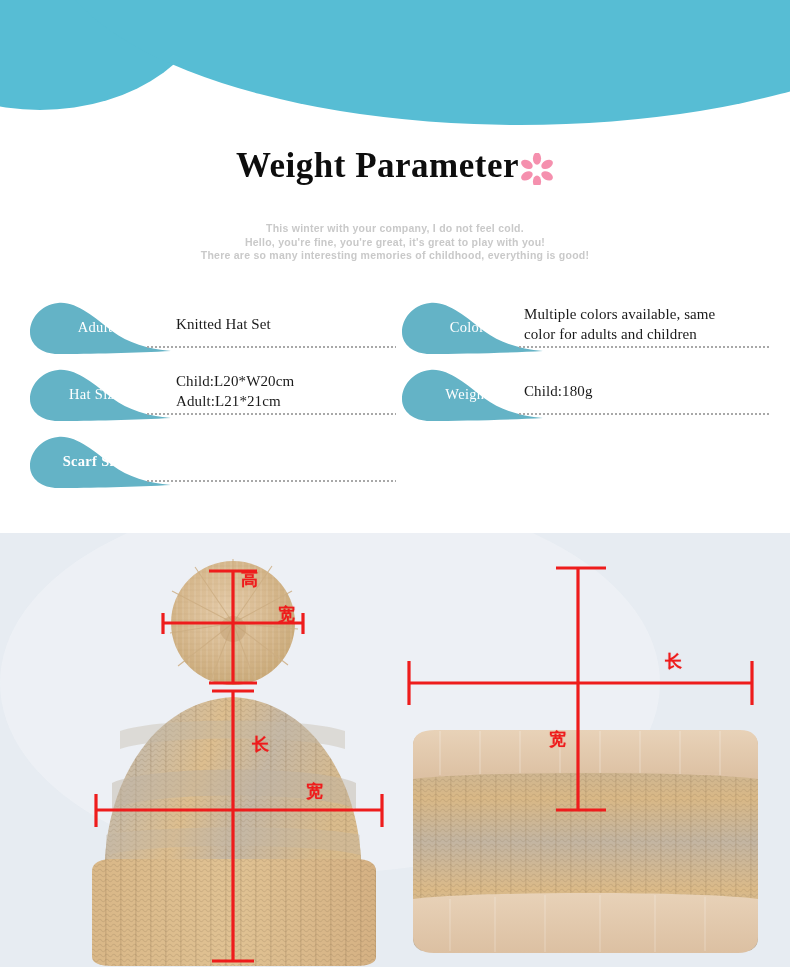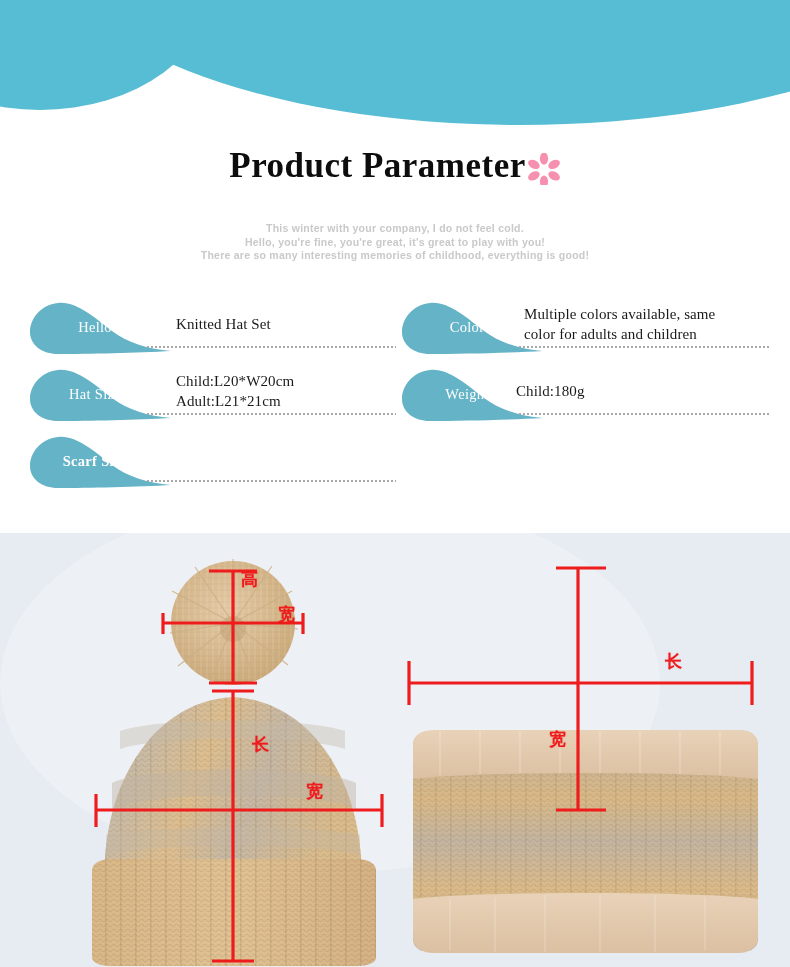--- a/index.html
+++ b/index.html
@@ -142,21 +142,21 @@
     letter-spacing: 0.1px;
   }
   .value.wide { width: 242px; }
   .value.one-line { justify-content: center; }
   .value .ln { white-space: nowrap; }
 
   
   .col-right .leaf { left: 0; }
   .col-right .dots { left: 118px; width: 252px; }
   .col-right .value { left: 124px; width: 252px; }
-  .col-right .row-1 .value { left: 116px; gap: 43px; }
+  .col-right .row-1 .value { left: 124px; gap: 43px; }
   .col-right .row-2 .value { left: 128px; }
 
   
   .photo {
     position: absolute;
     left: 0; top: 533px;
     width: 790px; height: 434px;
     background: linear-gradient(160deg, #e9eef4 0%, #e4eaf1 45%, #eceff4 100%);
     overflow: hidden;
   }
@@ -186,21 +186,21 @@
           </clipPath>
       </defs>
       <g clip-path="url(#bclip)">
         <ellipse cx="40" cy="-18" rx="175" ry="128" fill="#57BDD4"></ellipse>
         <ellipse cx="520" cy="-60" rx="470" ry="185" fill="#57BDD4"></ellipse>
       </g>
     </svg>
   </div>
 
   <div class="title-wrap">
-    <span class="title-text">Product Parameter</span><span class="flower"><svg width="34" height="32" viewBox="0 0 34 32" xmlns="http://www.w3.org/2000/svg">
+    <span class="title-text">Weight Parameter</span><span class="flower"><svg width="34" height="32" viewBox="0 0 34 32" xmlns="http://www.w3.org/2000/svg">
           <g fill="#F590AE">
             <ellipse cx="17" cy="5.6" rx="4.1" ry="6.2"></ellipse>
             <ellipse cx="27.1" cy="11.4" rx="4.1" ry="6.2" transform="rotate(60 27.1 11.4)"></ellipse>
             <ellipse cx="27.1" cy="22.9" rx="4.1" ry="6.2" transform="rotate(120 27.1 22.9)"></ellipse>
             <ellipse cx="17" cy="28.6" rx="4.1" ry="6.2"></ellipse>
             <ellipse cx="6.9" cy="22.9" rx="4.1" ry="6.2" transform="rotate(60 6.9 22.9)"></ellipse>
             <ellipse cx="6.9" cy="11.4" rx="4.1" ry="6.2" transform="rotate(120 6.9 11.4)"></ellipse>
           </g>
           <circle cx="17" cy="16.6" r="2.6" fill="#ffffff"></circle>
         </svg></span>
@@ -214,21 +214,21 @@
 
   <div class="params">
 
     <div class="col col-left">
 
       <div class="row row-0">
         <div class="leaf">
           <svg width="144" height="56" viewBox="0 0 144 56" xmlns="http://www.w3.org/2000/svg">
             <path d="M 143 52 C 120 50 100 44 84 32 C 66 18 48 2 30 4 C 12 6 2 20 2 33 C 2 46 14 55 30 55 C 60 55 110 54 143 52 Z" fill="#64B3C6"></path>
           </svg>
-          <div class="leaf-label">Hello</div>
+          <div class="leaf-label">Adult</div>
         </div>
         <div class="dots"></div>
         <div class="value one-line">
           <span class="ln">Knitted Hat Set</span>
         </div>
       </div>
 
       <div class="row row-1">
         <div class="leaf">
           <svg width="144" height="56" viewBox="0 0 144 56" xmlns="http://www.w3.org/2000/svg">

